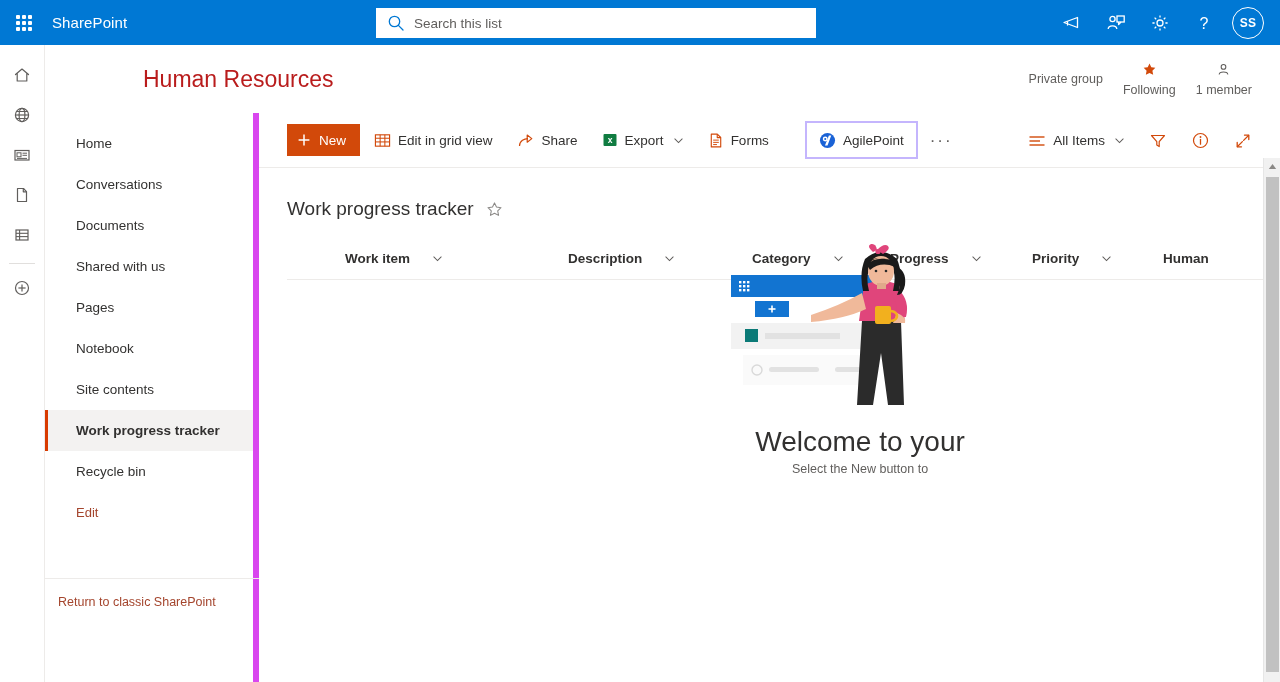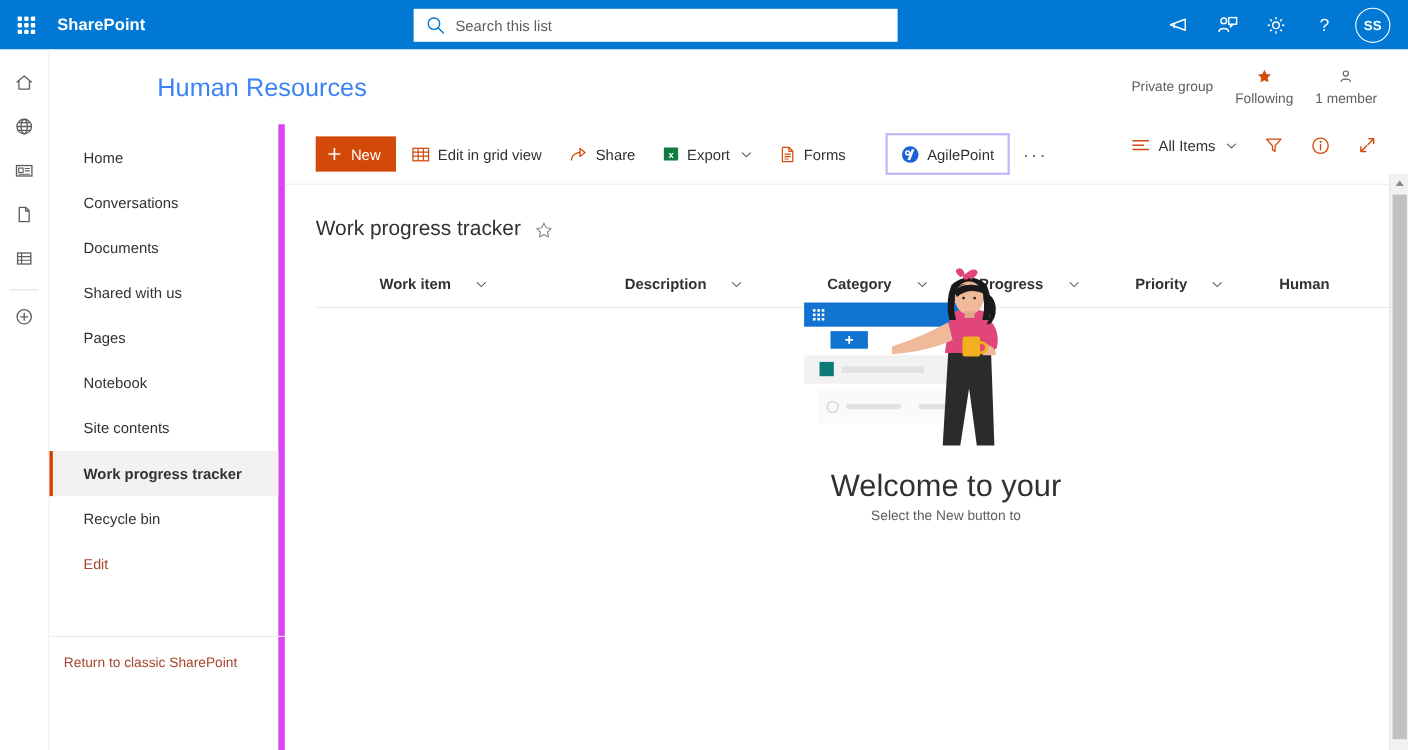--- a/index.html
+++ b/index.html
@@ -22,21 +22,21 @@
     width: 48px; height: 45px;
     display: flex; align-items: center; justify-content: center;
     cursor: pointer;
   }
   .waffle-grid {
     display: grid; grid-template-columns: repeat(3, 4px); grid-template-rows: repeat(3, 4px);
     gap: 2px;
   }
   .waffle-grid i { display: block; width: 4px; height: 4px; background: #fff; border-radius: 1px; }
   .suite-brand {
-    color: #fff; font-size: 15px; font-weight: bold; letter-spacing: .1px;
+    color: #fff; font-size: 15px; font-weight: normal; letter-spacing: .1px;
     margin-left: 4px; cursor: pointer; white-space: nowrap;
   }
   .searchwrap {
     position: absolute; left: 376px; top: 8px; width: 440px; height: 30px;
     background: #fff; display: flex; align-items: center; padding: 0 10px;
     cursor: text;
   }
   .searchwrap .sicon { width: 20px; height: 20px; flex: 0 0 20px; margin-right: 8px; }
   .search-input {
     border: 0; outline: 0; flex: 1 1 auto; height: 26px;
@@ -77,21 +77,21 @@
     position: absolute; left: 45px; top: 45px; width: 1235px; height: 68px;
     background: #fff; display: flex; align-items: center;
   }
   .site-logo {
     width: 48px; height: 48px; margin-left: 28px;
     display: flex; align-items: center; justify-content: center;
     color: #fff; font-size: 13px; font-weight: normal; letter-spacing: .3px;
     flex: 0 0 48px;
   }
   .site-title {
-    margin-left: 22px; font-size: 23px; color: #3b82f6; font-weight: normal;
+    margin-left: 22px; font-size: 23px; color: #b91c1c; font-weight: normal;
     white-space: nowrap; cursor: pointer;
   }
   .site-meta {
     position: absolute; right: 18px; top: 0; height: 68px;
     display: flex; align-items: center; gap: 0;
     font-size: 12.5px; color: #605e5c;
   }
   .meta-item {
     display: flex; align-items: center; gap: 6px; padding: 6px 10px; cursor: pointer;
     white-space: nowrap;
@@ -139,21 +139,21 @@
   .cmd {
     display: flex; align-items: center; gap: 7px; height: 38px; padding: 0 10px;
     margin-left: 4px; font-size: 13.5px; color: #323130; cursor: pointer;
     white-space: nowrap;
   }
   .cmd.highlighted { border: 2px solid #c4b5fd; margin-left: 26px; padding: 0 12px; height: 38px; justify-content: flex-end; }
   .cmd .chev { margin-left: 2px; }
   .ellipsis { padding: 0 12px; color: #605e5c; font-size: 17px; letter-spacing: 2px; cursor: pointer; line-height: 1; }
   .cmd-right {
     position: absolute; right: 18px; top: 0; height: 55px;
-    display: flex; align-items: flex-start;
+    display: flex; align-items: center;
   }
   .cmd-right .cmd { color: #323130; }
 
   .list-title-row {
     display: flex; align-items: center; gap: 12px;
     padding: 30px 0 0 28px;
   }
   .list-title { font-size: 19px; color: #323130; white-space: nowrap; }
 
   .table-head {

